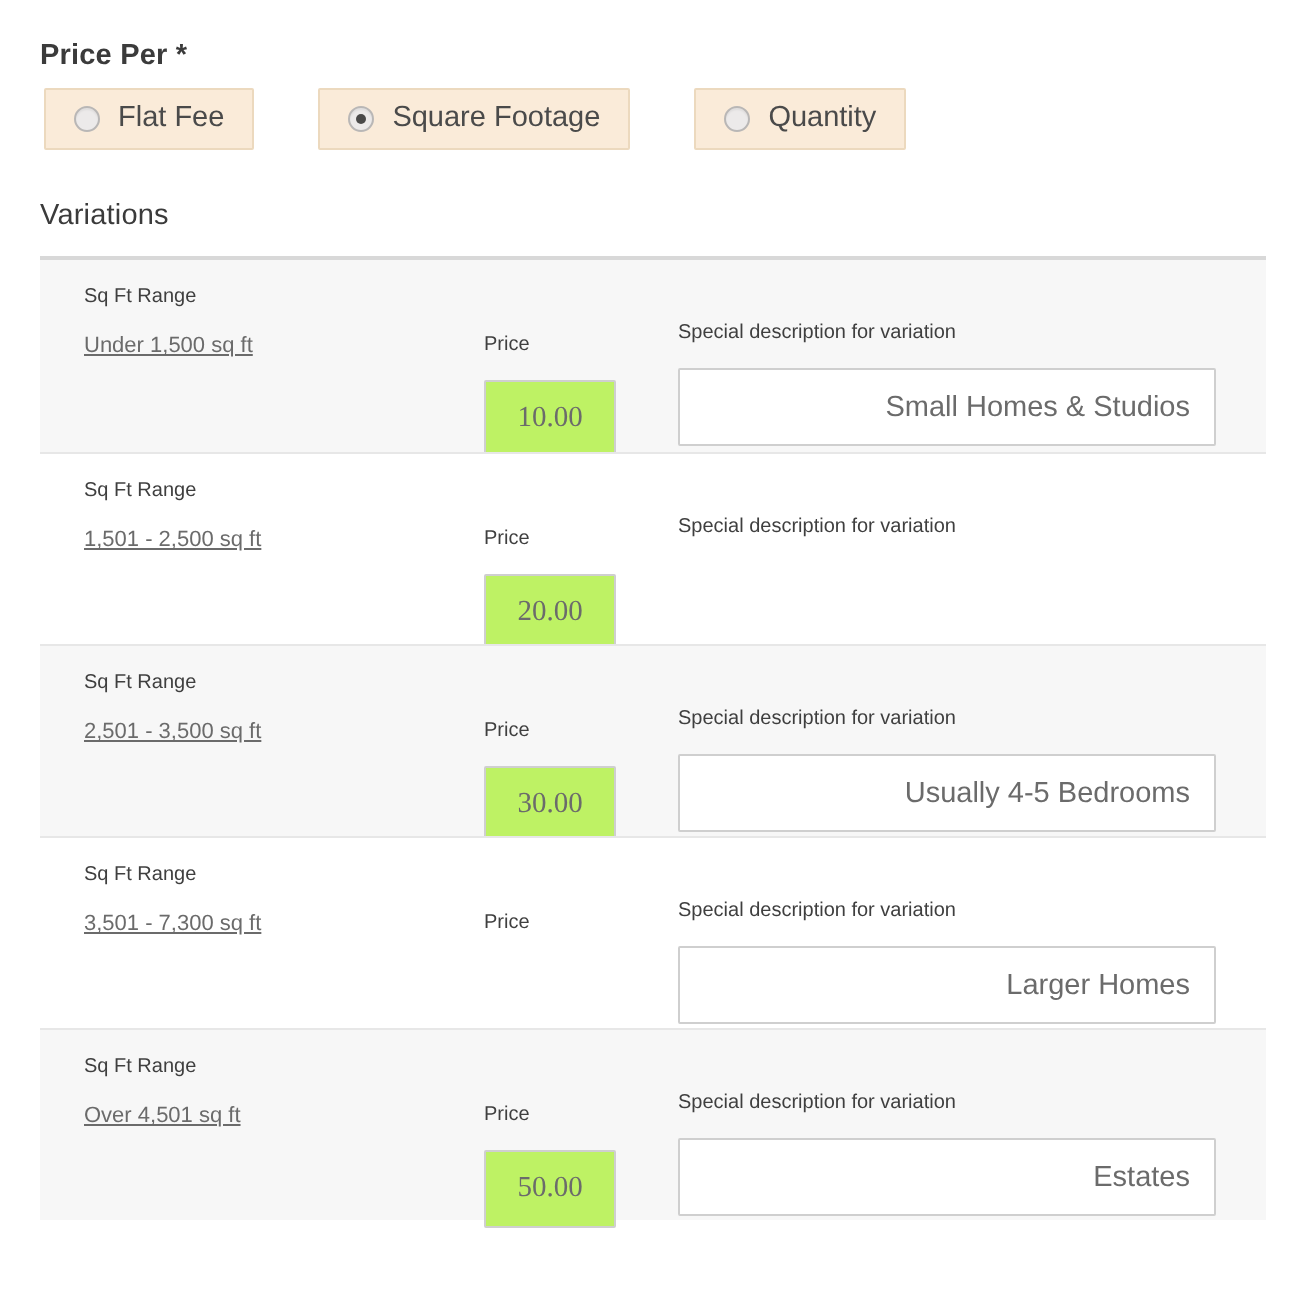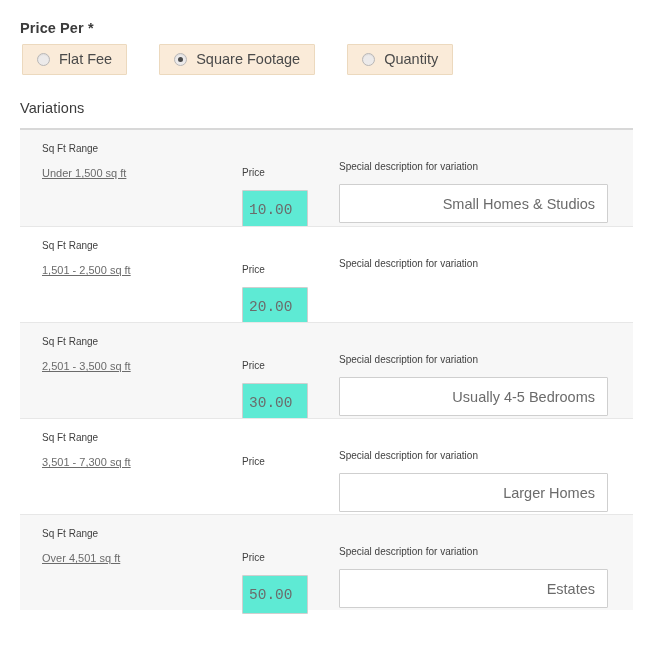--- a/index.html
+++ b/index.html
@@ -153,25 +153,25 @@
     line-height: 1;
     padding-top: 2px;
     white-space: nowrap;
     text-decoration: underline;
   }
 
   .price-input {
     width: 66px;
     height: 39px;
     border: 1px solid #cfcfcf;
-    background: #5eead4;
+    background: #bef264;
     color: #6b6b6b;
-    font-family: Liberation Mono, monospace;
-    font-size: 14.5px;
-    text-align: left;
+    font-family: Liberation Serif, serif;
+    font-size: 14.5px;
+    text-align: center;
     padding: 0 6px;
     border-radius: 1px;
     outline: none;
     display: block;
   }
 
   .desc-input {
     width: 269px;
     height: 39px;
     border: 1px solid #cfcfcf;

